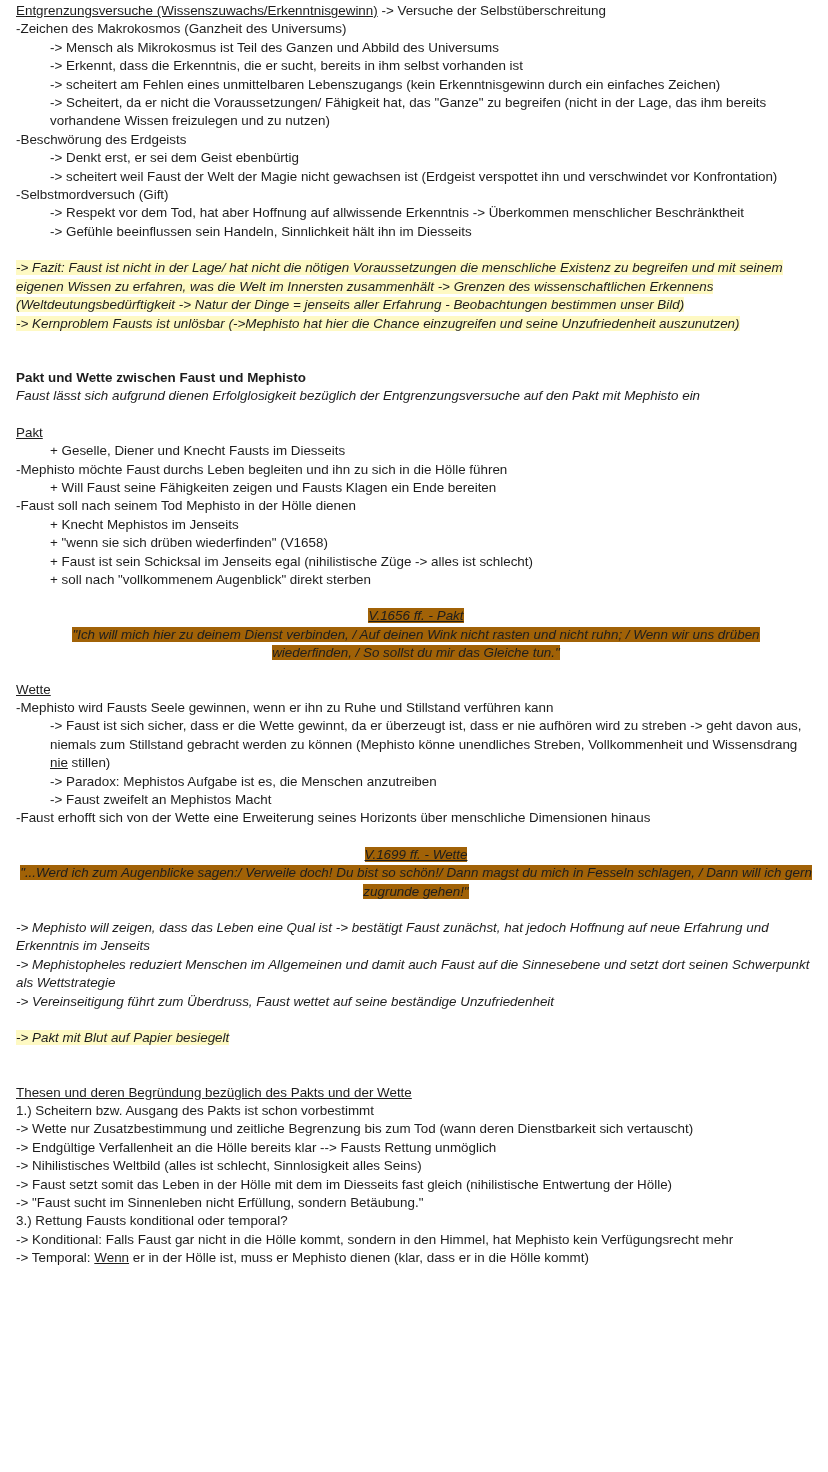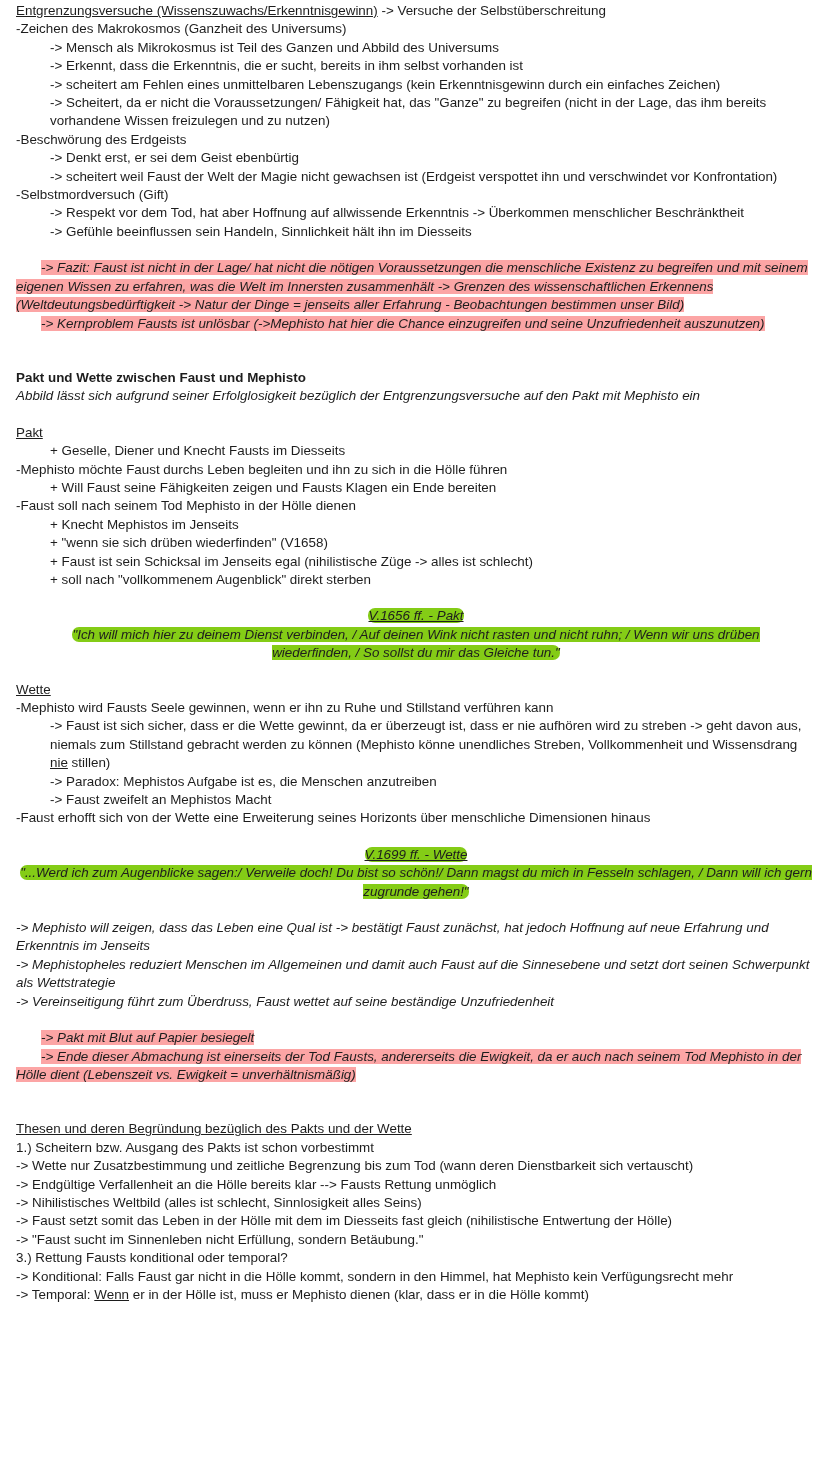--- a/index.html
+++ b/index.html
@@ -7,22 +7,22 @@
     width: 828px; height: 1472px; overflow: hidden; position: relative;
     font-family: "Liberation Sans", sans-serif;
     font-size: 13.4px; color: #1d1d1d;
   }
   .page { position: absolute; left: 16px; top: 2px; width: 800px; }
   .line { line-height: 18.4px; white-space: normal; }
   .ind { padding-left: 34px; }
   .u { text-decoration: underline; }
   .b { font-weight: bold; }
   .i { font-style: italic; }
-  .hl-g { background: #fca5a5; margin-left: 25px; }
-  .hl-y { background: #84cc16; border-radius: 7px; }
+  .hl-g { background: #fef9c3; }
+  .hl-y { background: #a16207; }
   .center { text-align: center; }
   .gap { height: 18px; }
   .gap2 { height: 36px; }
   .quote-title { text-decoration: underline; font-style: italic; }
 </style>
 </head>
 <body>
 
 <div class="page">
 
@@ -43,21 +43,21 @@
 
   <div class="gap"></div>
   <div class="line i">
     <span class="hl-g">-&gt; Fazit: Faust ist nicht in der Lage/ hat nicht die nötigen Voraussetzungen die menschliche Existenz zu begreifen und mit seinem eigenen Wissen zu erfahren, was die Welt im Innersten zusammenhält -&gt; Grenzen des wissenschaftlichen Erkennens (Weltdeutungsbedürftigkeit -&gt; Natur der Dinge = jenseits aller Erfahrung - Beobachtungen bestimmen unser Bild)</span><br>
     <span class="hl-g">-&gt; Kernproblem Fausts ist unlösbar (-&gt;Mephisto hat hier die Chance einzugreifen und seine Unzufriedenheit auszunutzen)</span>
   </div>
 
   <div class="gap2"></div>
 
   <div class="line b">Pakt und Wette zwischen Faust und Mephisto</div>
-  <div class="line i">Abbild lässt sich aufgrund seiner Erfolglosigkeit bezüglich der Entgrenzungsversuche auf den Pakt mit Mephisto ein</div>
+  <div class="line i">Faust lässt sich aufgrund dienen Erfolglosigkeit bezüglich der Entgrenzungsversuche auf den Pakt mit Mephisto ein</div>
   <div class="gap"></div>
 
   <div class="line u">Pakt</div>
   <div class="line ind">+ Geselle, Diener und Knecht Fausts im Diesseits</div>
   <div class="line">-Mephisto möchte Faust durchs Leben begleiten und ihn zu sich in die Hölle führen</div>
   <div class="line ind">+ Will Faust seine Fähigkeiten zeigen und Fausts Klagen ein Ende bereiten</div>
   <div class="line">-Faust soll nach seinem Tod Mephisto in der Hölle dienen</div>
   <div class="line ind">+ Knecht Mephistos im Jenseits</div>
   <div class="line ind">+ "wenn sie sich drüben wiederfinden" (V1658)</div>
   <div class="line ind">+ Faust ist sein Schicksal im Jenseits egal (nihilistische Züge -&gt; alles ist schlecht)</div>
@@ -90,21 +90,20 @@
   </div>
 
   <div class="gap"></div>
   <div class="line i">-&gt; Mephisto will zeigen, dass das Leben eine Qual ist -&gt; bestätigt Faust zunächst, hat jedoch Hoffnung auf neue Erfahrung und Erkenntnis im Jenseits</div>
   <div class="line i">-&gt; Mephistopheles reduziert Menschen im Allgemeinen und damit auch Faust auf die Sinnesebene und setzt dort seinen Schwerpunkt als Wettstrategie</div>
   <div class="line i">-&gt; Vereinseitigung führt zum Überdruss, Faust wettet auf seine beständige Unzufriedenheit</div>
 
   <div class="gap"></div>
   <div class="line i">
     <span class="hl-g">-&gt; Pakt mit Blut auf Papier besiegelt</span><br>
-    <span class="hl-g">-&gt; Ende dieser Abmachung ist einerseits der Tod Fausts, andererseits die Ewigkeit, da er auch nach seinem Tod Mephisto in der Hölle dient (Lebenszeit vs. Ewigkeit = unverhältnismäßig)</span>
   </div>
 
   <div class="gap2"></div>
 
   <div class="line u">Thesen und deren Begründung bezüglich des Pakts und der Wette</div>
   <div class="line">1.) Scheitern bzw. Ausgang des Pakts ist schon vorbestimmt</div>
   <div class="line">-&gt; Wette nur Zusatzbestimmung und zeitliche Begrenzung bis zum Tod (wann deren Dienstbarkeit sich vertauscht)</div>
   <div class="line">-&gt; Endgültige Verfallenheit an die Hölle bereits klar --&gt; Fausts Rettung unmöglich</div>
   <div class="line">-&gt; Nihilistisches Weltbild (alles ist schlecht, Sinnlosigkeit alles Seins)</div>
   <div class="line">-&gt; Faust setzt somit das Leben in der Hölle mit dem im Diesseits fast gleich (nihilistische Entwertung der Hölle)</div>

